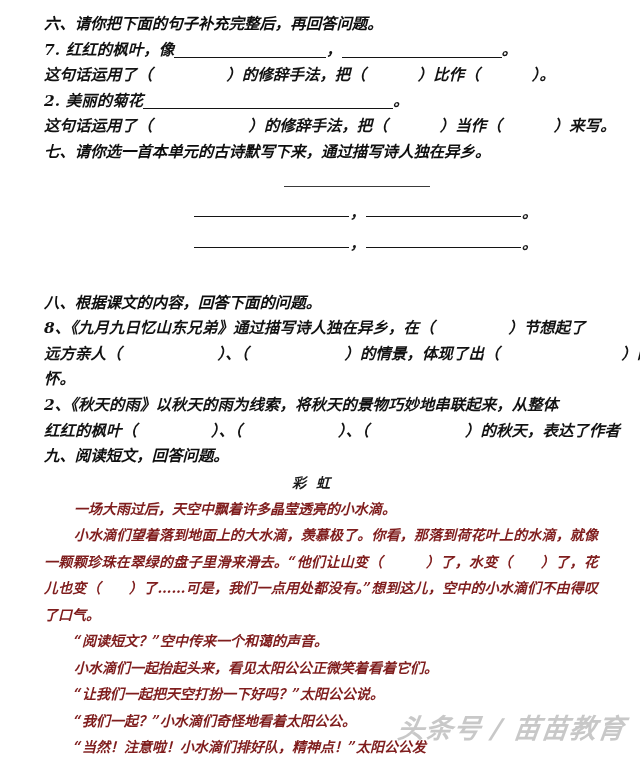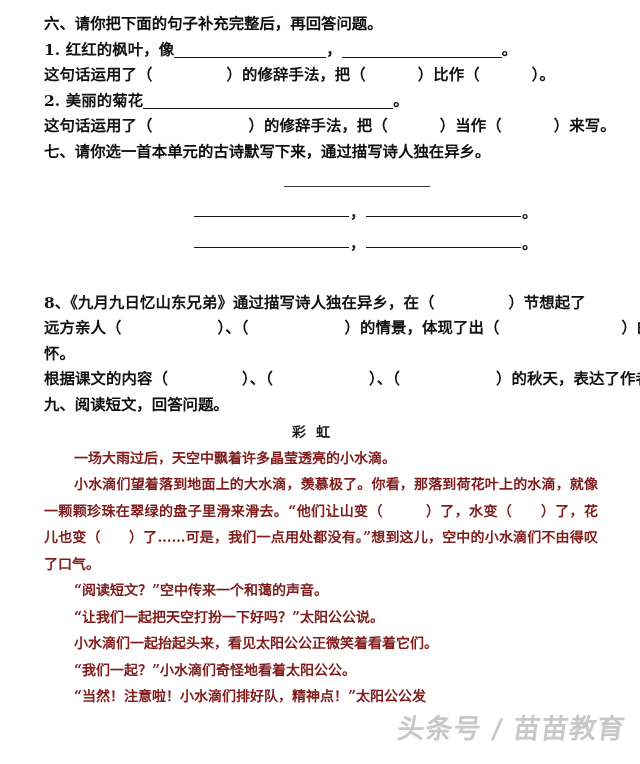--- a/index.html
+++ b/index.html
@@ -18,20 +18,21 @@
     -webkit-font-smoothing: none;
   }
 
   #page {
     position: absolute;
     left: 0; top: 0;
     width: 640px;
     height: 728px;
     padding: 0;
     box-sizing: border-box;
+    font-style: italic;
   }
 
   .sheet {
     position: absolute;
     left: 44px;
     top: 12px;
     width: 554px;
   }
 
   
@@ -152,21 +153,21 @@
   }
 </style>
 </head>
 <body>
 
 <div id="page">
   <div class="sheet">
 
     <div class="sec-head">六、请你把下面的句子补充完整后，再回答问题。</div>
 
-    <div class="line"><span>1. 红红的枫叶，像</span><span class="blank b-a"></span><span>，</span><span class="blank b-b"></span><span>。</span></div>
+    <div class="line"><span>7. 红红的枫叶，像</span><span class="blank b-a"></span><span>，</span><span class="blank b-b"></span><span>。</span></div>
 
     <div class="line"><span>这句话运用了（</span><span class="gap-l"></span><span>）的修辞手法，把（</span><span class="gap-m"></span><span>）比作（</span><span class="gap-m"></span><span>）。</span></div>
 
     <div class="line"><span>2. 美丽的菊花</span><span class="blank b-long"></span><span>。</span></div>
 
     <div class="line"><span>这句话运用了（</span><span class="gap-xl"></span><span>）的修辞手法，把（</span><span class="gap-m"></span><span>）当作（</span><span class="gap-m"></span><span>）来写。</span></div>
 
     <div class="sec-head">七、请你选一首本单元的古诗默写下来，通过描写诗人独在异乡。</div>
 
     <div class="poem-area">
@@ -182,40 +183,42 @@
       <div class="poem-line">
         <span class="rule1"></span>
         <span class="comma">，</span>
         <span class="rule2"></span>
         <span class="period">。</span>
       </div>
     </div>
 
     <div class="spacer-lg"></div>
 
+    <div class="sec-head">八、根据课文的内容，回答下面的问题。</div>
 
     <div class="line"><span>8、《九月九日忆山东兄弟》通过描写诗人独在异乡，在（</span><span class="gap-l"></span><span>）节想起了</span></div>
 
     <div class="line"><span>远方亲人（</span><span class="gap-xl"></span><span>）、（</span><span class="gap-xl"></span><span>）的情景，体现了出（</span><span class="gap-xxl"></span><span>）的情</span></div>
 
     <div class="line">怀。</div>
 
-
-    <div class="line"><span>根据课文的内容（</span><span class="gap-l"></span><span>）、（</span><span class="gap-xl"></span><span>）、（</span><span class="gap-xl"></span><span>）的秋天，表达了作者</span></div>
+    <div class="line">2、《秋天的雨》以秋天的雨为线索，将秋天的景物巧妙地串联起来，从整体</div>
+
+    <div class="line"><span>红红的枫叶（</span><span class="gap-l"></span><span>）、（</span><span class="gap-xl"></span><span>）、（</span><span class="gap-xl"></span><span>）的秋天，表达了作者</span></div>
 
 
     <div class="sec-head">九、阅读短文，回答问题。</div>
 
     <div class="story-title">彩虹</div>
 
     <div class="para indent">一场大雨过后，天空中飘着许多晶莹透亮的小水滴。</div>
     <div class="para indent">小水滴们望着落到地面上的大水滴，羡慕极了。你看，那落到荷花叶上的水滴，就像一颗颗珍珠在翠绿的盘子里滑来滑去。“他们让山变（　　　）了，水变（　　）了，花儿也变（　　）了……可是，我们一点用处都没有。”想到这儿，空中的小水滴们不由得叹了口气。</div>
     <div class="para indent">“阅读短文？”空中传来一个和蔼的声音。</div>
+    <div class="para indent">小水滴们一起抬起头来，看见太阳公公正微笑着看着它们。</div>
     <div class="para indent">“让我们一起把天空打扮一下好吗？”太阳公公说。</div>
-    <div class="para indent">小水滴们一起抬起头来，看见太阳公公正微笑着看着它们。</div>
     <div class="para indent">“我们一起？”小水滴们奇怪地看着太阳公公。</div>
     <div class="para indent">“当然！注意啦！小水滴们排好队，精神点！”太阳公公发</div>
 
   </div>
 
   <div id="watermark">
     <div class="wm-text">头条号 / 苗苗教育</div>
   </div>
 </div>
 

